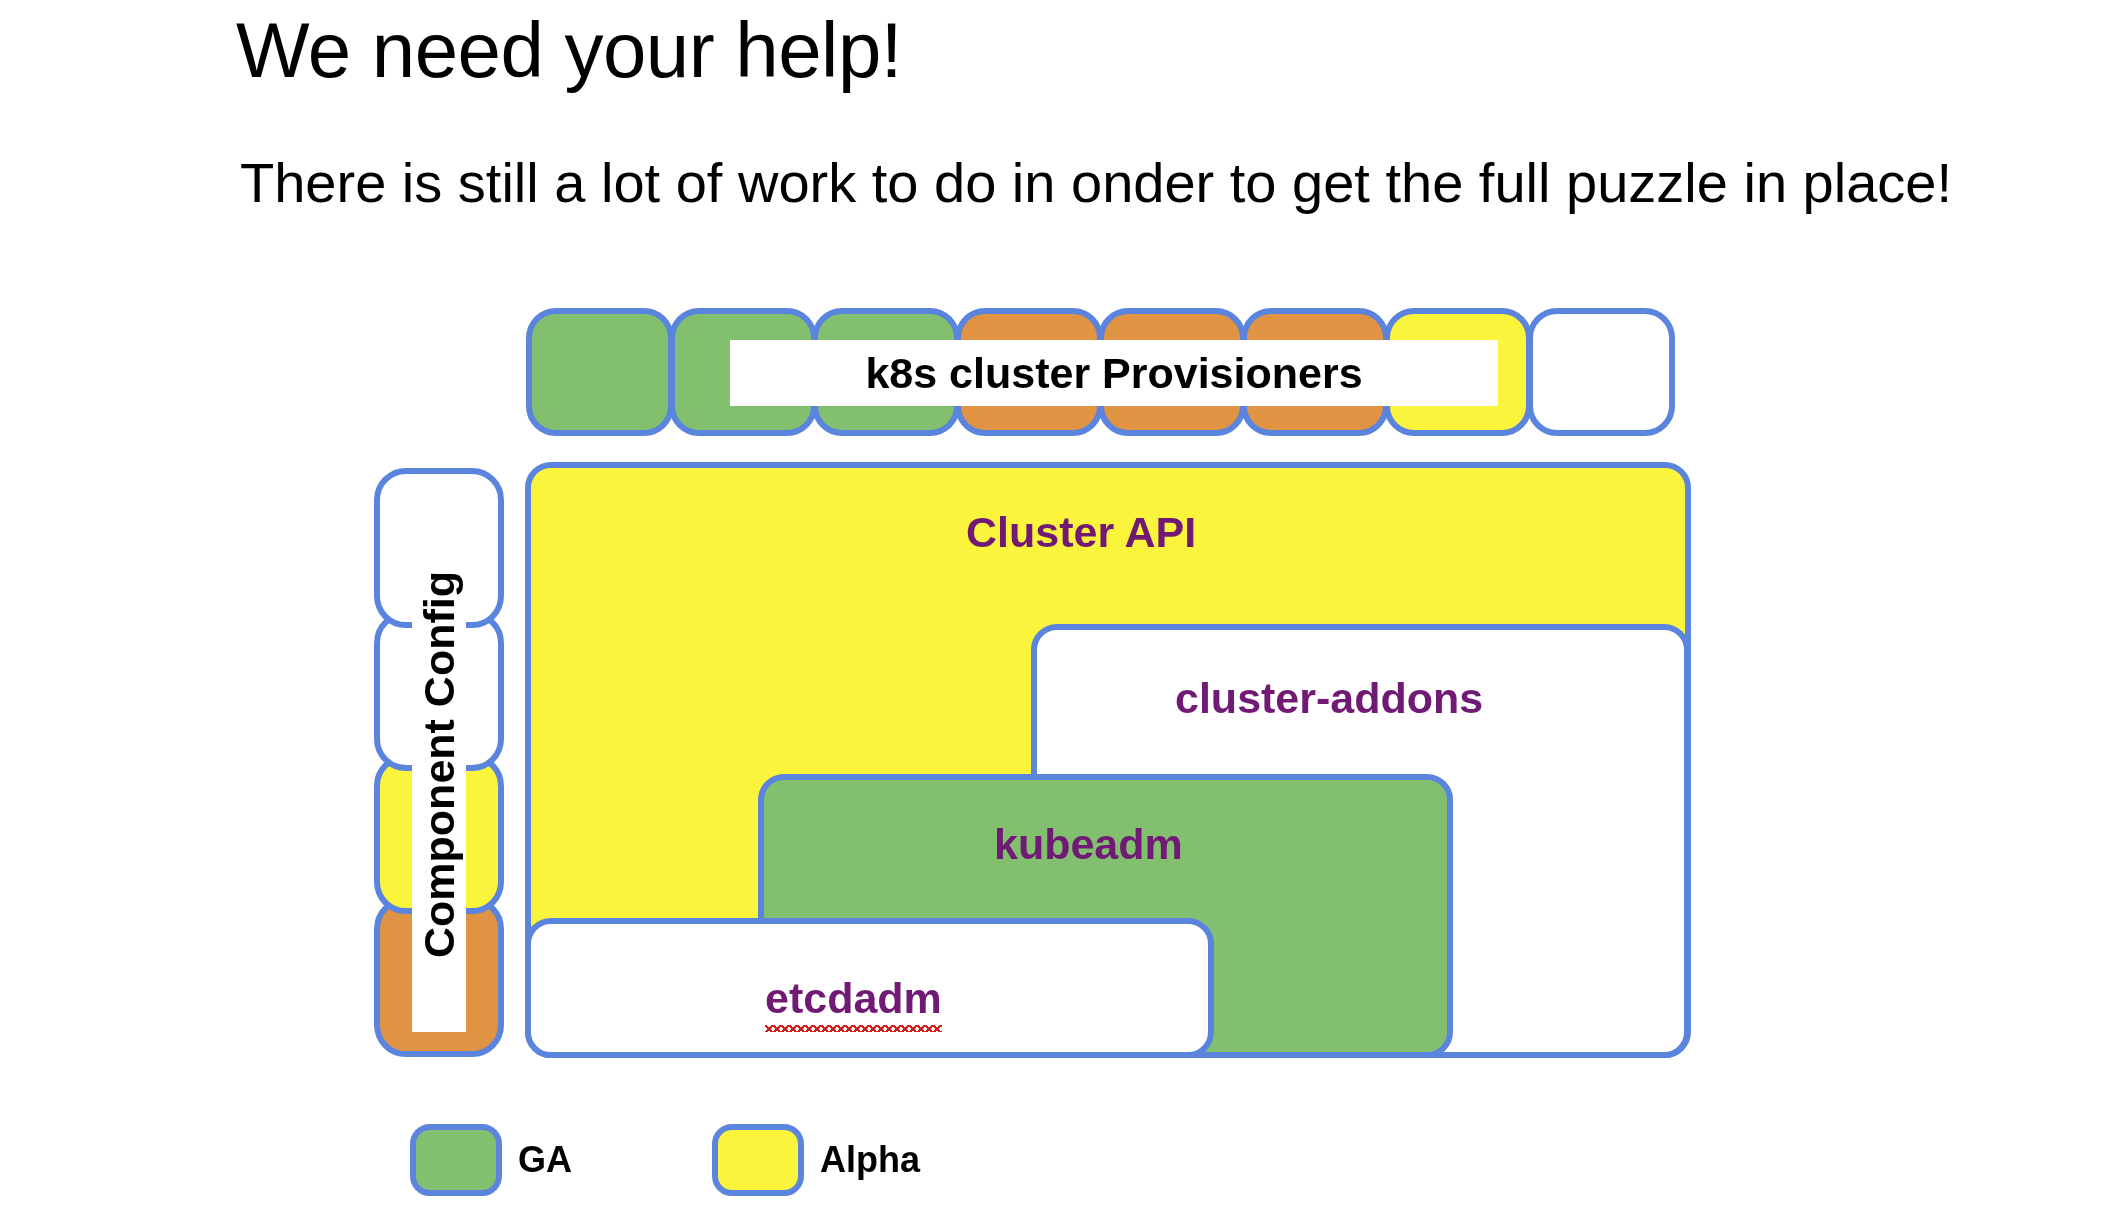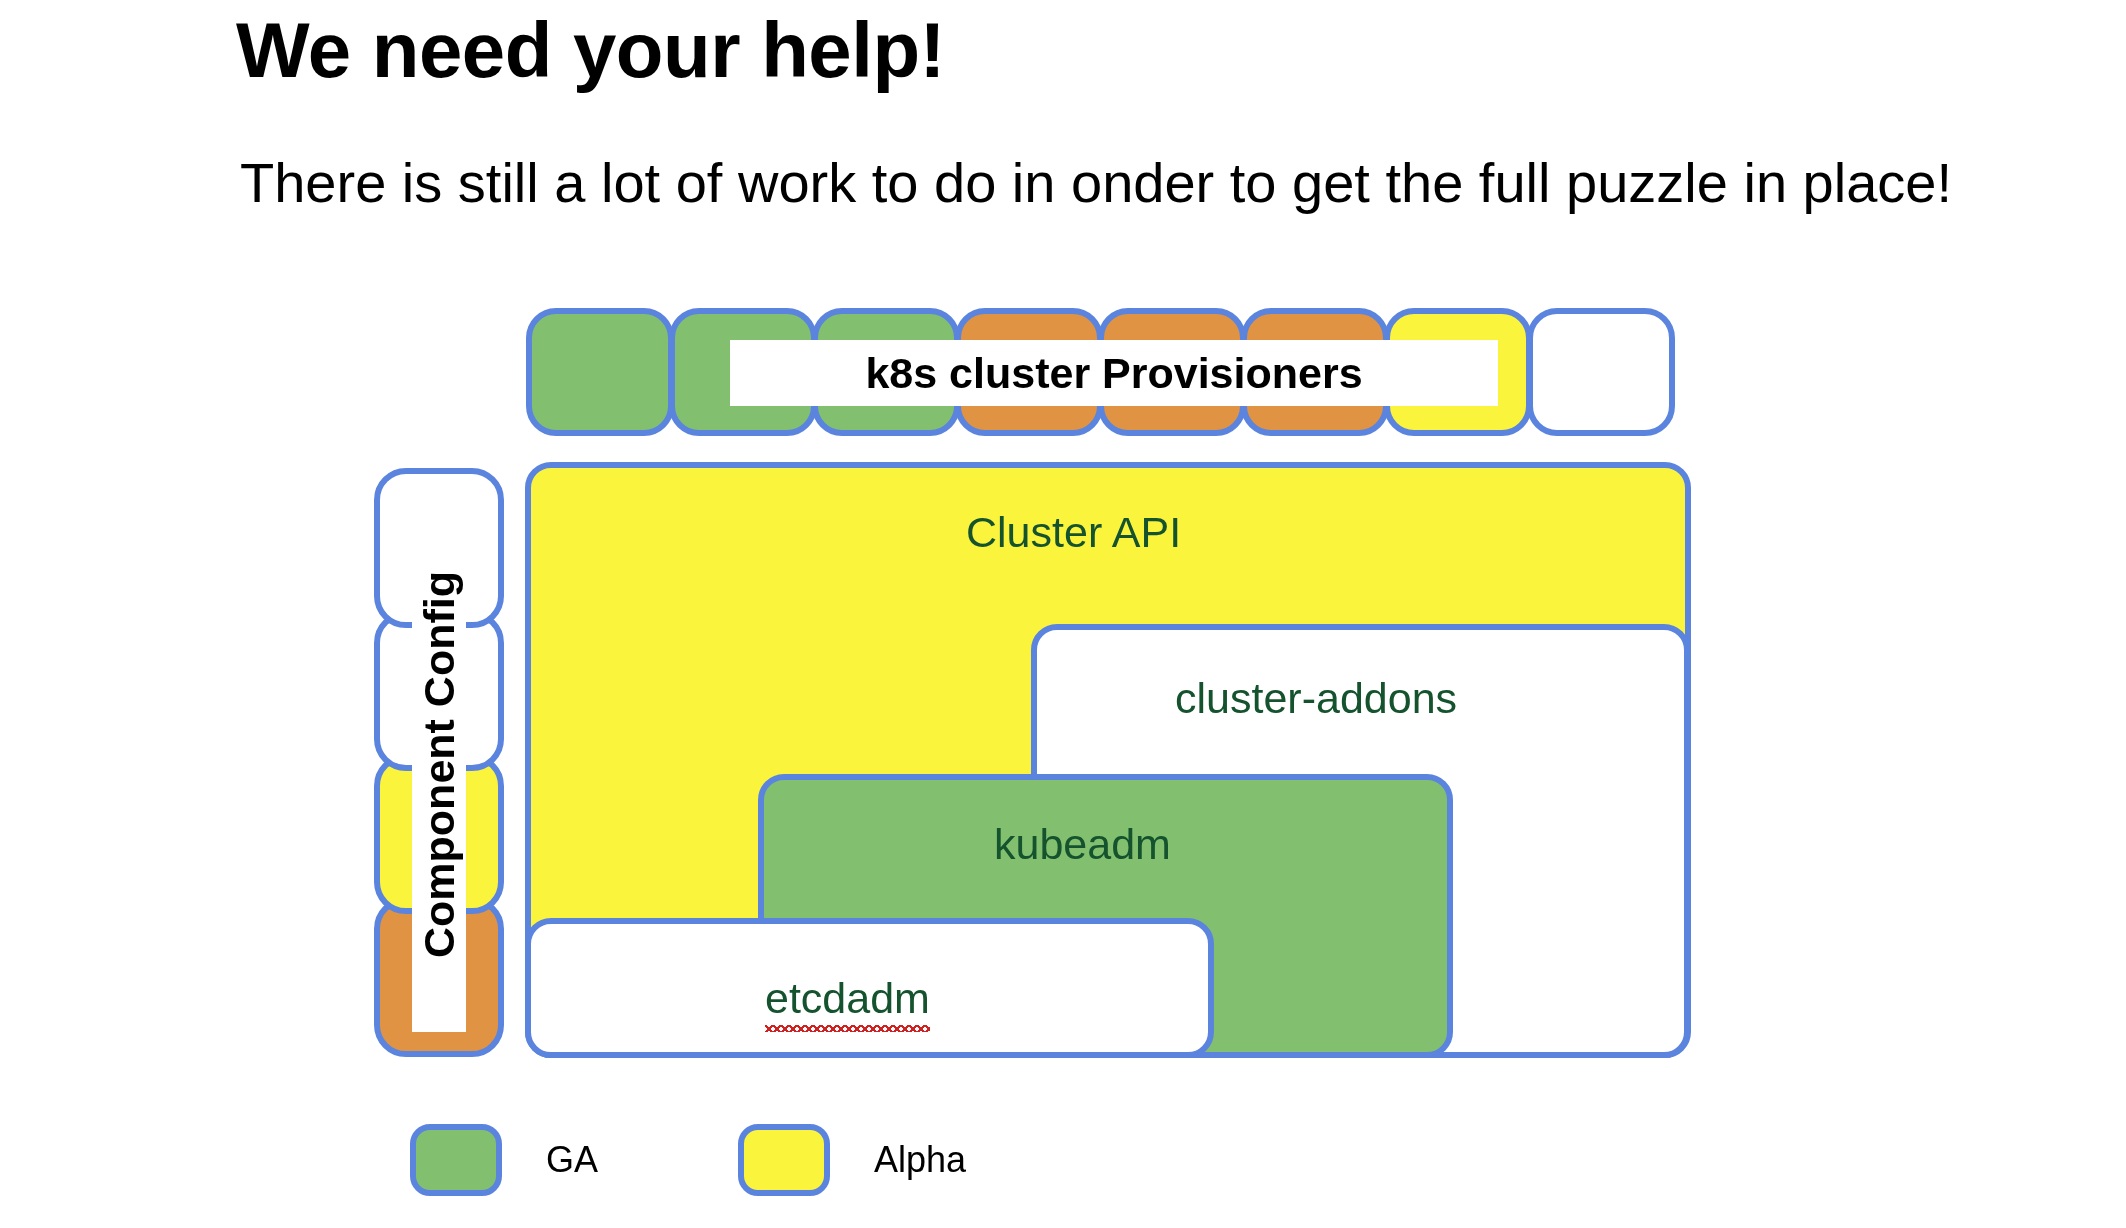--- a/index.html
+++ b/index.html
@@ -16,21 +16,21 @@
     font-family: "Liberation Sans", sans-serif;
     color: #000000;
   }
 
   
   #slide-title {
     position: absolute;
     left: 236px;
     top: 10px;
     font-size: 78px;
-    font-weight: 700;
+    font-weight: 400;
     line-height: 1.05;
     letter-spacing: -0.5px;
     white-space: nowrap;
   }
   #slide-subtitle {
     position: absolute;
     left: 240px;
     top: 152px;
     font-size: 56px;
     font-weight: 400;
@@ -120,23 +120,23 @@
   #puzzle { position: absolute; left: 0; top: 0; width: 2126px; height: 1228px; }
 
   #node-cluster-api   { left: 525px;  top: 462px;  width: 1166px; height: 596px; z-index: 10; }
   #node-cluster-addons{ left: 1031px; top: 624px;  width: 659px;  height: 434px; z-index: 20; }
   #node-kubeadm       { left: 758px;  top: 774px;  width: 695px;  height: 284px; z-index: 30; }
   #node-etcdadm       { left: 525px;  top: 918px;  width: 689px;  height: 140px; z-index: 40; }
 
   .node-label {
     position: absolute;
     font-size: 43px;
-    font-weight: normal;
-    white-space: nowrap;
-    color: #14532d;
+    font-weight: bold;
+    white-space: nowrap;
+    color: #701a75;
   }
   #label-cluster-api    { left: 966px;  top: 508px; }
   #label-cluster-addons { left: 1175px; top: 674px; }
   #label-kubeadm        { left: 994px;  top: 820px; }
   #label-etcdadm        { left: 765px;  top: 962px; }
 
   .misspelled {
     position: relative;
     display: inline-block;
     margin-top: 12px;
@@ -171,23 +171,23 @@
   }
   .legend-swatch {
     box-sizing: border-box;
     width: 92px;
     height: 72px;
     border: 6px solid #5b84de;
     border-radius: 20px;
     flex: 0 0 auto;
   }
   .legend-text {
-    margin-left: 44px;
+    margin-left: 16px;
     font-size: 36px;
-    font-weight: 400;
+    font-weight: 700;
     white-space: nowrap;
   }
 </style>
 </head>
 <body>
 
 <div id="slide-title">We need your help!</div>
 
 <div id="slide-subtitle">There is still a lot of work to do in onder to get the full puzzle in place!</div>
 

